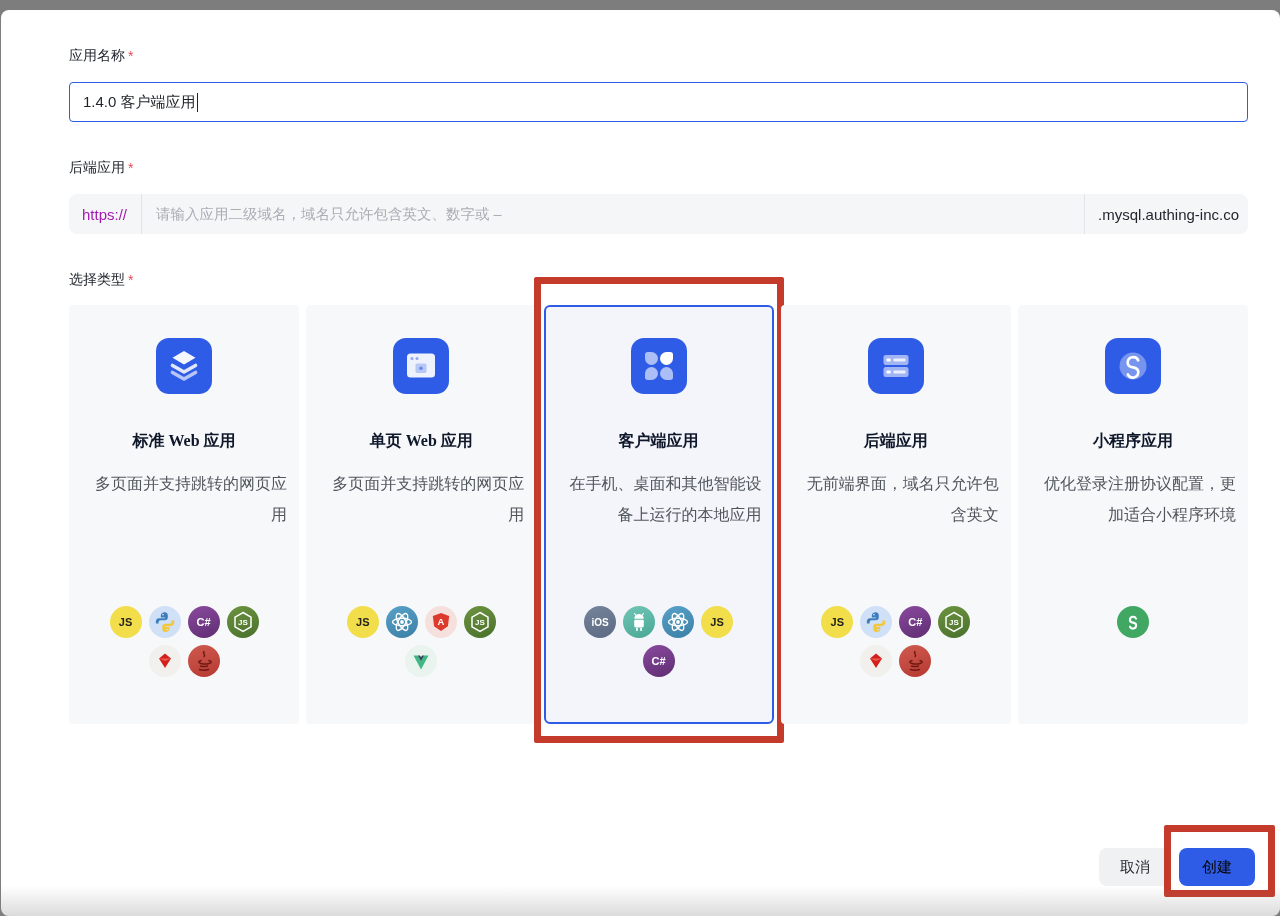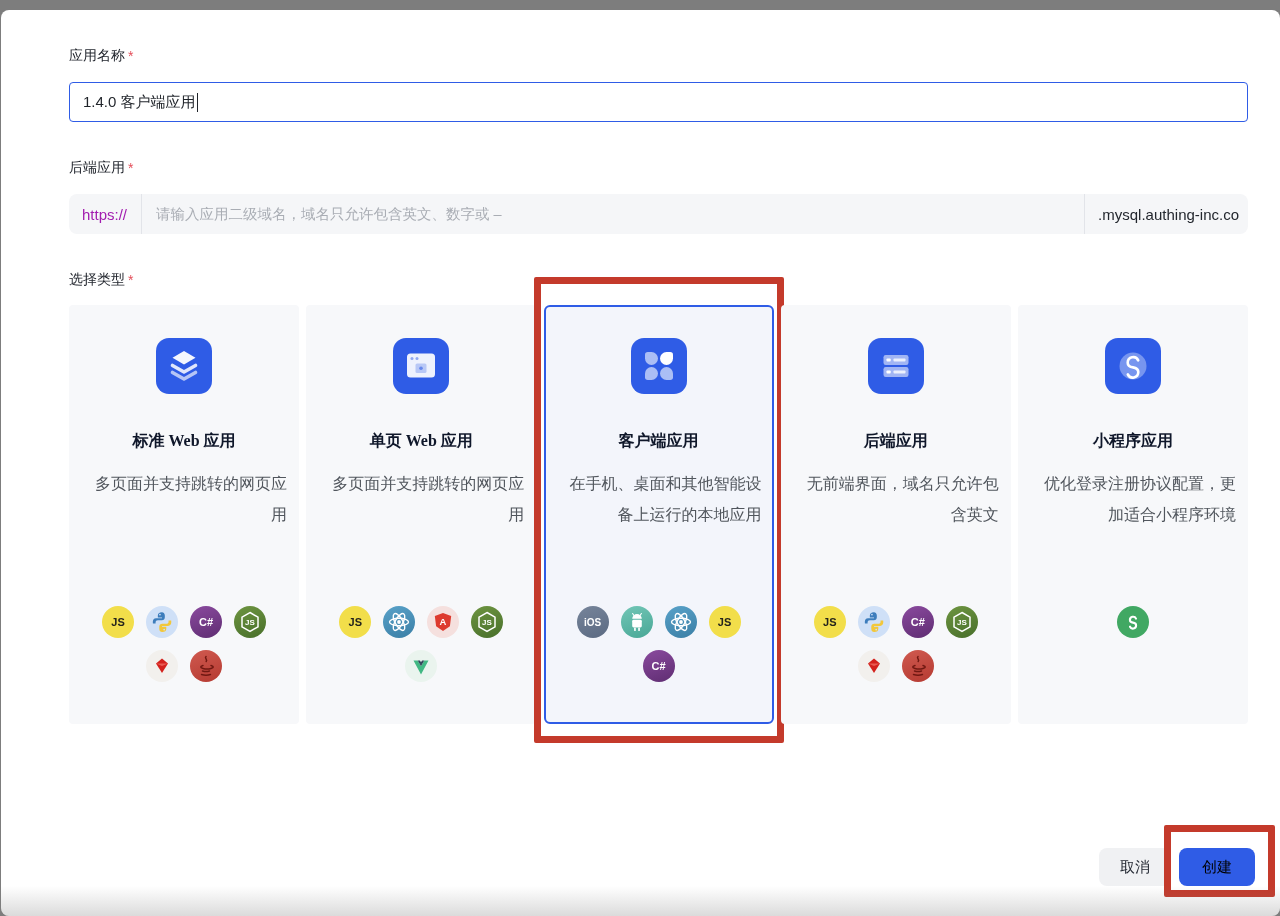--- a/index.html
+++ b/index.html
@@ -84,21 +84,21 @@
   }
   .card-title { margin-top:37px; font-size:16px; font-weight:700; color:#0f172a;font-family:Liberation Serif, serif; }
   .card-desc {
     margin:16px auto 0; font-size:16px; color:#51565d; line-height:31px;
     width:206px;
     text-align:right;
   }
   .tech-icons {
     position:absolute; top:299px; left:0; right:0;
     display:flex; flex-wrap:wrap; justify-content:center;
-    column-gap:12px; row-gap:12px; padding:0 26px;
+    column-gap:12px; row-gap:12px; padding:0 26px;gap:7px;
   }
   .tech {
     width:32px; height:32px; border-radius:50%;
     display:flex; align-items:center; justify-content:center;
     font-weight:700; overflow:hidden;
   }
   .tech svg { display:block; }
   .tech.javascript { background:#f2de4a; color:#24241c; font-size:11px; }
   .tech.ios { background:linear-gradient(160deg,#76849a,#5b6a82); color:#fff; font-size:10px; }
   .tech.csharp { background:linear-gradient(160deg,#8a4a9e,#5f2d72); color:#fff; font-size:11px; }

